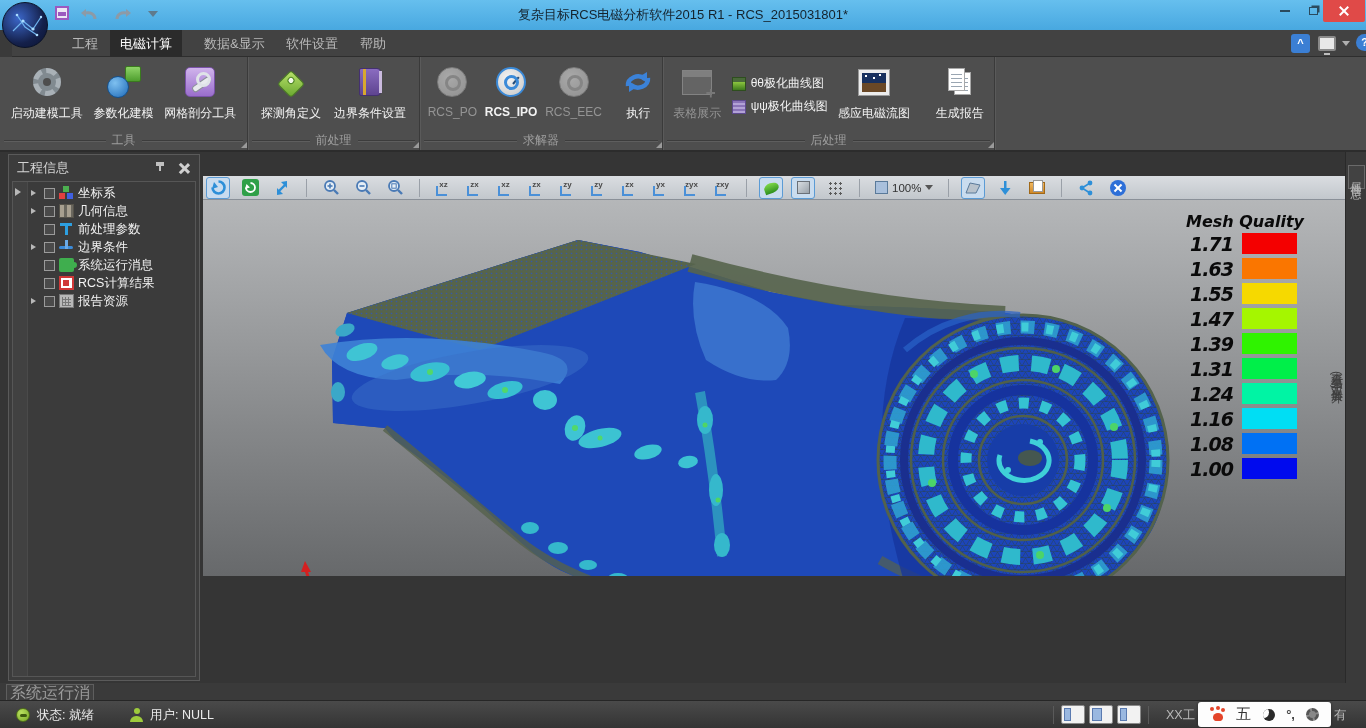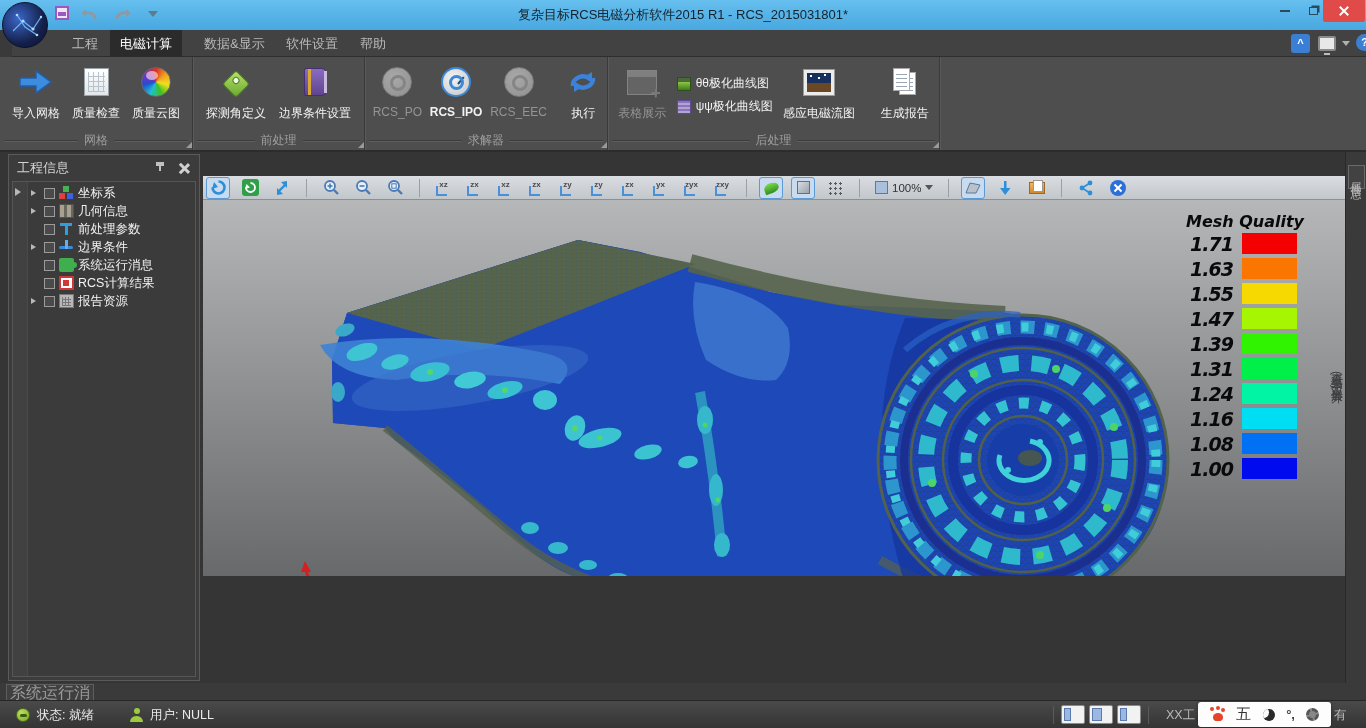--- a/index.html
+++ b/index.html
@@ -265,49 +265,50 @@
     <div class="mtab" style="left:264px">软件设置</div>
     <div class="mtab" style="left:338px">帮助</div>
     <div id="mi-up" class="mico">^</div>
     <div id="mi-display" class="mico"></div>
     <div id="mi-disp-arrow" class="mico"></div>
     <div id="mi-help" class="mico">?</div>
   </div>
 
   <div id="ribbon">
 
-
-    <div class="rgroup" style="width:193px">
+    <div class="rgroup" style="width:248px">
       <div class="rbtns">
         <div class="rbtn">
-          <div class="ricon i-arrow">
-            <svg width="36" height="28">
-                <polygon points="2,10 18,10 18,3 33,14 18,25 18,18 2,18" fill="#3c8ce0" stroke="#1f5fae" stroke-width="1.5"></polygon>
-              </svg>
-          </div>
-          <div class="rlabel">导入网格</div>
-        </div>
-        <div class="rbtn">
-          <div class="ricon">
-              <div class="i-check"></div>
-            </div>
-          <div class="rlabel">质量检查</div>
-        </div>
-        <div class="rbtn">
-          <div class="ricon">
-              <div class="i-cloud"></div>
-            </div>
-          <div class="rlabel">质量云图</div>
+          <div class="ricon">
+              <div class="i-gear"></div>
+            </div>
+          <div class="rlabel">启动建模工具</div>
+        </div>
+        <div class="rbtn">
+          <div class="ricon">
+              <div class="i-param">
+                <div class="sq"></div>
+                <div class="ci"></div>
+              </div>
+            </div>
+          <div class="rlabel">参数化建模</div>
+        </div>
+        <div class="rbtn">
+          <div class="ricon">
+              <div class="i-meshtool"></div>
+            </div>
+          <div class="rlabel">网格剖分工具</div>
         </div>
       </div>
       <div class="gfoot">
-          <span class="glabel">网格</span>
+          <span class="glabel">工具</span>
         </div>
       <div class="gcorner"></div>
     </div>
+
 
     <div class="rgroup" style="width:172px">
       <div class="rbtns">
         <div class="rbtn">
           <div class="ricon">
               <div class="i-tag"></div>
             </div>
           <div class="rlabel">探测角定义</div>
         </div>
         <div class="rbtn">

